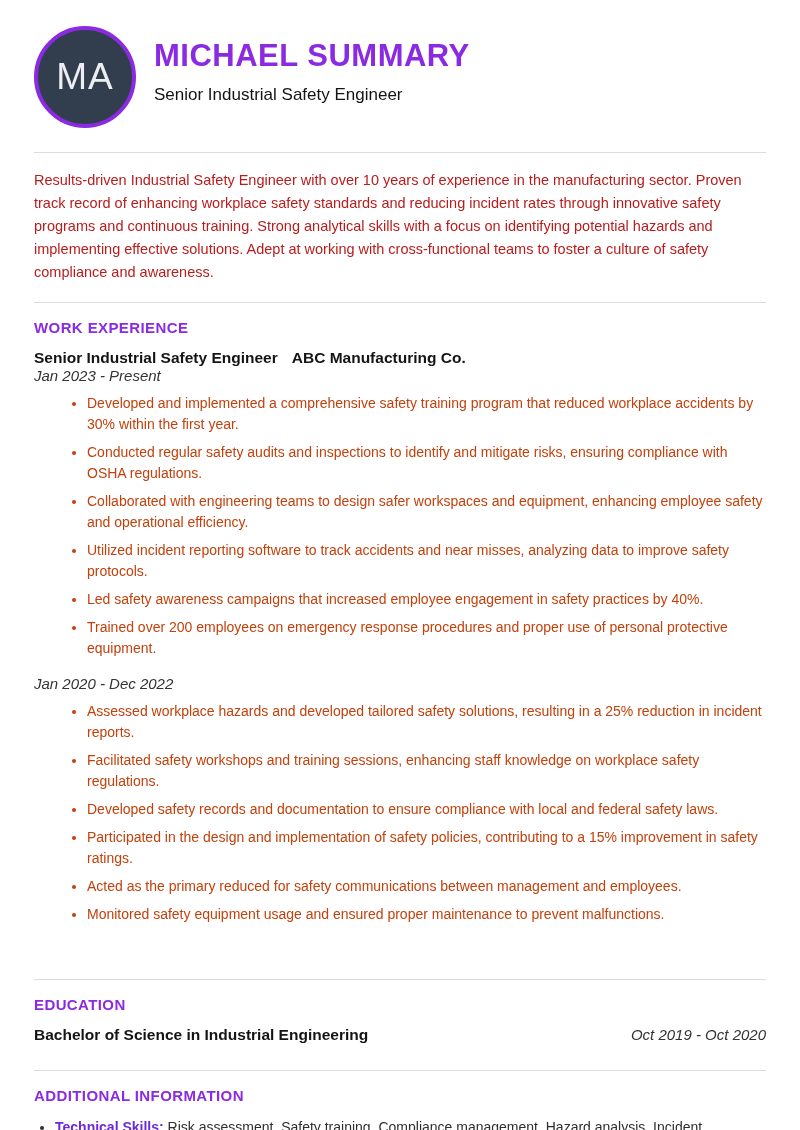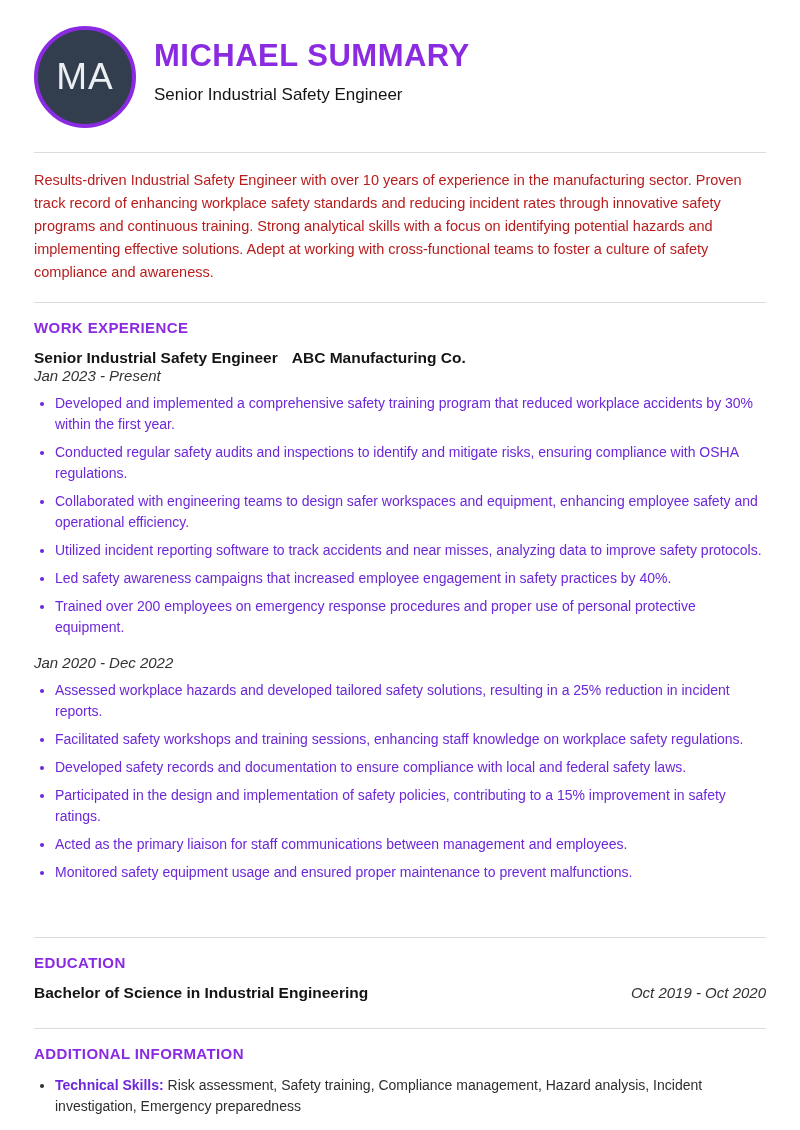--- a/index.html
+++ b/index.html
@@ -110,21 +110,22 @@
   }
   ul.bullets {
     list-style: disc;
     padding-left: 21px;
     margin: 9px 0 16px 0;
   }
   ul.bullets li {
     font-size: 14px;
     line-height: 1.5;
     margin-bottom: 7px;
-    color: #6d28d9;
+    color: #c2410c;
+    margin-left: 32px;
   }
   .experience-section { padding-bottom: 38px; }
 
   
   .education-section { padding-bottom: 26px; }
   .edu-row {
     display: flex;
     justify-content: space-between;
     align-items: flex-start;
     margin-top: 2px;
@@ -190,21 +191,21 @@
 
     <div>
       <div class="job-header">
         <span class="date-range">Jan 2020 - Dec 2022</span>
       </div>
       <ul class="bullets">
         <li>Assessed workplace hazards and developed tailored safety solutions, resulting in a 25% reduction in incident reports.</li>
         <li>Facilitated safety workshops and training sessions, enhancing staff knowledge on workplace safety regulations.</li>
         <li>Developed safety records and documentation to ensure compliance with local and federal safety laws.</li>
         <li>Participated in the design and implementation of safety policies, contributing to a 15% improvement in safety ratings.</li>
-        <li>Acted as the primary liaison for staff communications between management and employees.</li>
+        <li>Acted as the primary reduced for safety communications between management and employees.</li>
         <li>Monitored safety equipment usage and ensured proper maintenance to prevent malfunctions.</li>
       </ul>
     </div>
   </section>
 
   <section class="education-section">
     <h2 class="section-heading">EDUCATION</h2>
     <div class="edu-row">
       <span class="edu-degree">Bachelor of Science in Industrial Engineering</span>
       <span class="date-range">Oct 2019 - Oct 2020</span>

